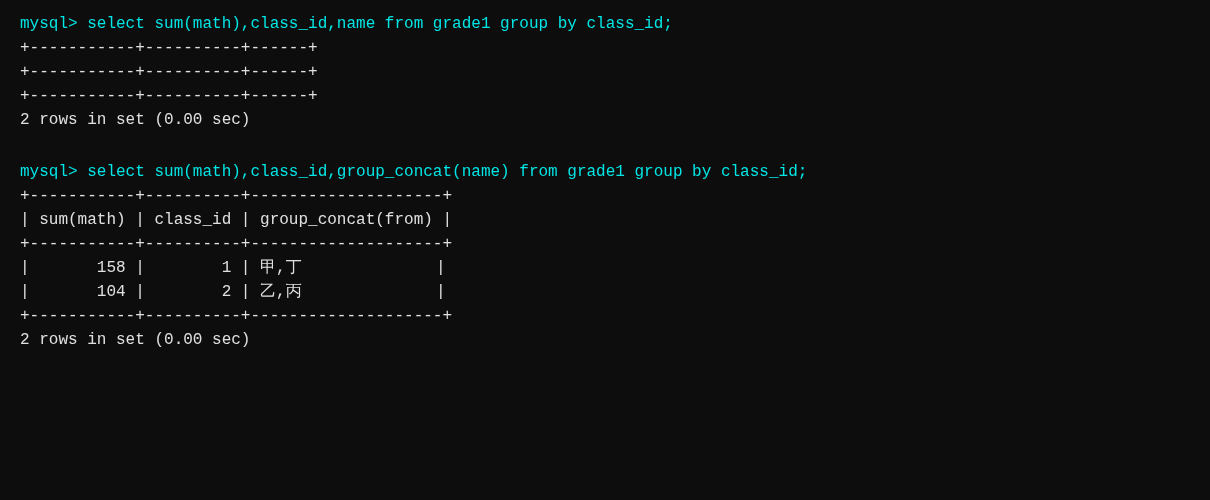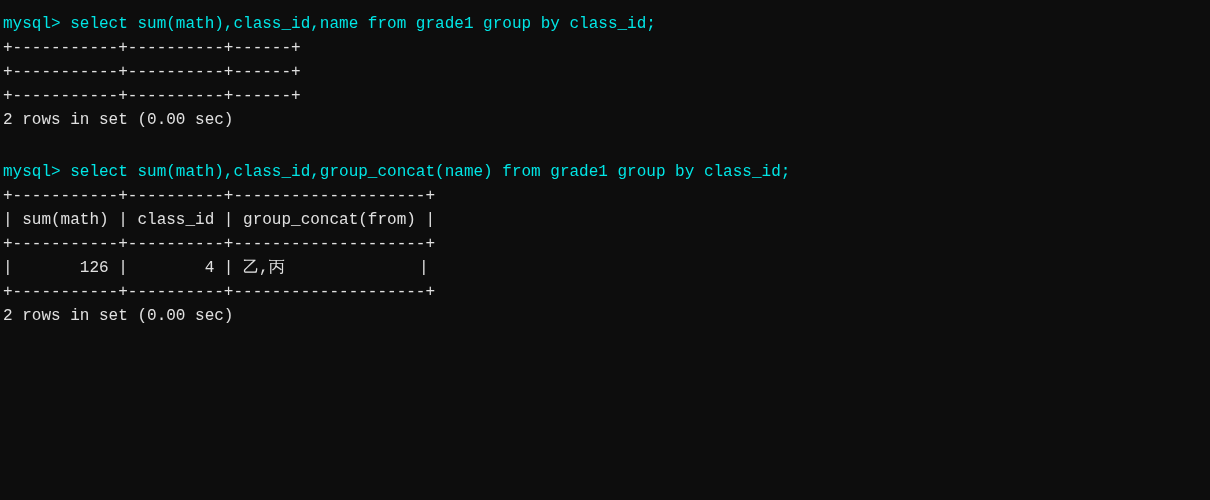--- a/index.html
+++ b/index.html
@@ -14,21 +14,21 @@
       font-family: 'Courier New', Courier, monospace;
       font-size: 16px;
       width: 1210px;
       height: 500px;
       overflow: hidden;
       position: relative;
     }
 
     .terminal {
       background-color: #0d0d0d;
-      padding: 12px 3px;
+      padding: 12px 20px;
       width: 100%;
       height: 100%;
       position: relative;
     }
 
     .line {
       line-height: 1.5;
       white-space: pre;
       color: #e0e0e0;
     }
@@ -63,18 +63,19 @@
     <div class="line">2 rows in set (0.00 sec)</div>
   </div>
 
   <div class="line">&nbsp;</div>
 
   <div class="block">
     <div class="line cyan">mysql&gt; select sum(math),class_id,group_concat(name) from grade1 group by class_id;</div>
     <div class="line">+-----------+----------+--------------------+</div>
     <div class="line">| sum(math) | class_id | group_concat(from) |</div>
     <div class="line">+-----------+----------+--------------------+</div>
-    <div class="line">|       126 |        4 | 乙,丙              |</div>
+    <div class="line">|       158 |        1 | 甲,丁              |</div>
+    <div class="line">|       104 |        2 | 乙,丙              |</div>
     <div class="line">+-----------+----------+--------------------+</div>
     <div class="line">2 rows in set (0.00 sec)</div>
   </div>
 
 </div>
 
 </body></html>

